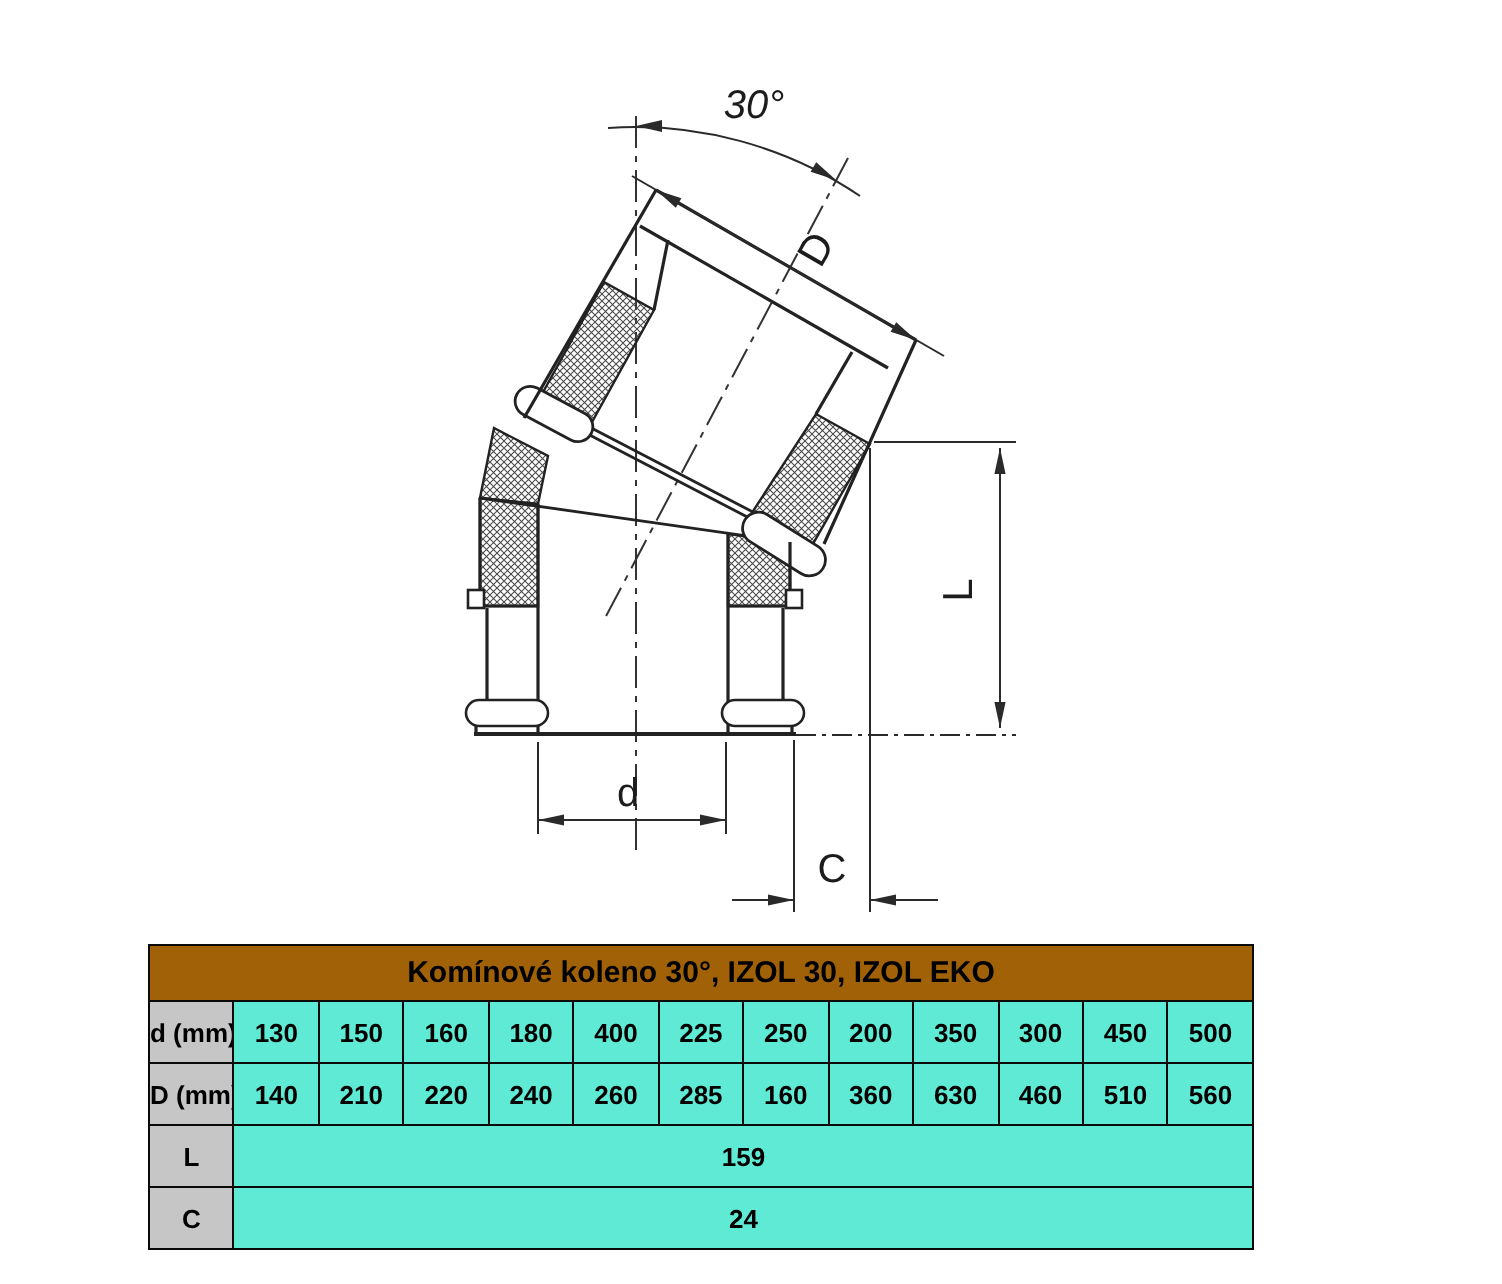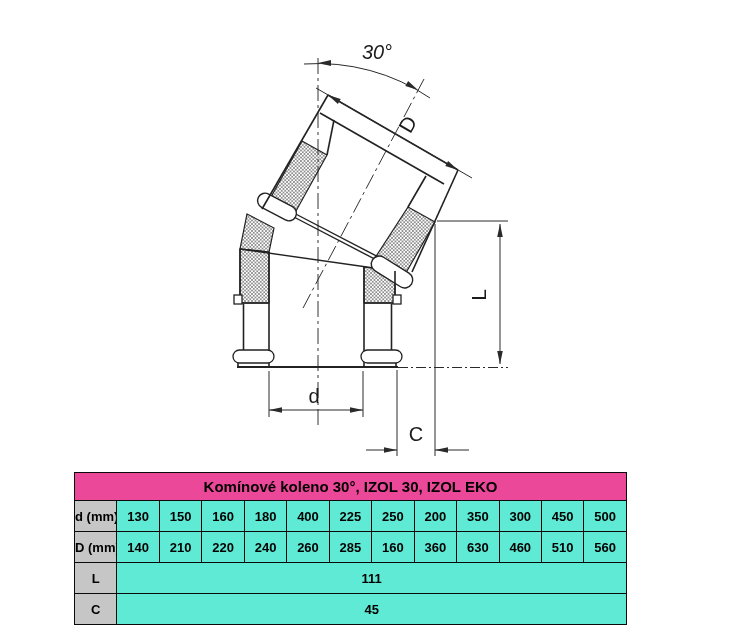--- a/index.html
+++ b/index.html
@@ -2,21 +2,21 @@
 <html><head>
 <meta charset="utf-8">
 <style>
   html,body{margin:0;padding:0;background:#fff;}
   body{width:751px;height:642px;position:relative;font-family:"Liberation Sans",sans-serif;}
   #drawing{position:absolute;left:0;top:0;}
   .dimtext{font-family:"Liberation Sans",sans-serif;fill:#1c1c1c;}
   #specs{position:absolute;left:74px;top:472px;width:553px;border-collapse:collapse;table-layout:fixed;}
   #specs td{border:1.5px solid #0a0a0a;font-size:13px;font-weight:bold;color:#000;text-align:center;
             padding:0;height:30px;background:#5eead4;white-space:nowrap;overflow:hidden;}
-  #specs td.title{background:#ec4899;font-size:15px;height:27px;}
+  #specs td.title{background:#a16207;font-size:15px;height:27px;}
   #specs td.lab{background:#c6c6c6;text-align:right;padding-right:8px;width:165px;}
   #specs td.lab.center{text-align:center;padding-right:0;}
 </style>
 </head>
 <body>
 
 <svg id="drawing" width="751" height="470" viewBox="0 0 751 470" xmlns="http://www.w3.org/2000/svg">
   <defs>
     <pattern id="ins" width="3.5" height="3.5" patternUnits="userSpaceOnUse">
       <path d="M0,0 L3.5,3.5 M3.5,0 L0,3.5" stroke="#4a4a4a" stroke-width="0.55" fill="none"></path>
@@ -156,20 +156,20 @@
     <td>285</td>
     <td>160</td>
     <td>360</td>
     <td>630</td>
     <td>460</td>
     <td>510</td>
     <td>560</td>
   </tr>
   <tr>
     <td class="lab center">L</td>
-    <td colspan="12">111</td>
+    <td colspan="12">159</td>
   </tr>
   <tr>
     <td class="lab center">C</td>
-    <td colspan="12">45</td>
+    <td colspan="12">24</td>
   </tr>
 </tbody>
   </table>
 
 </body></html>

